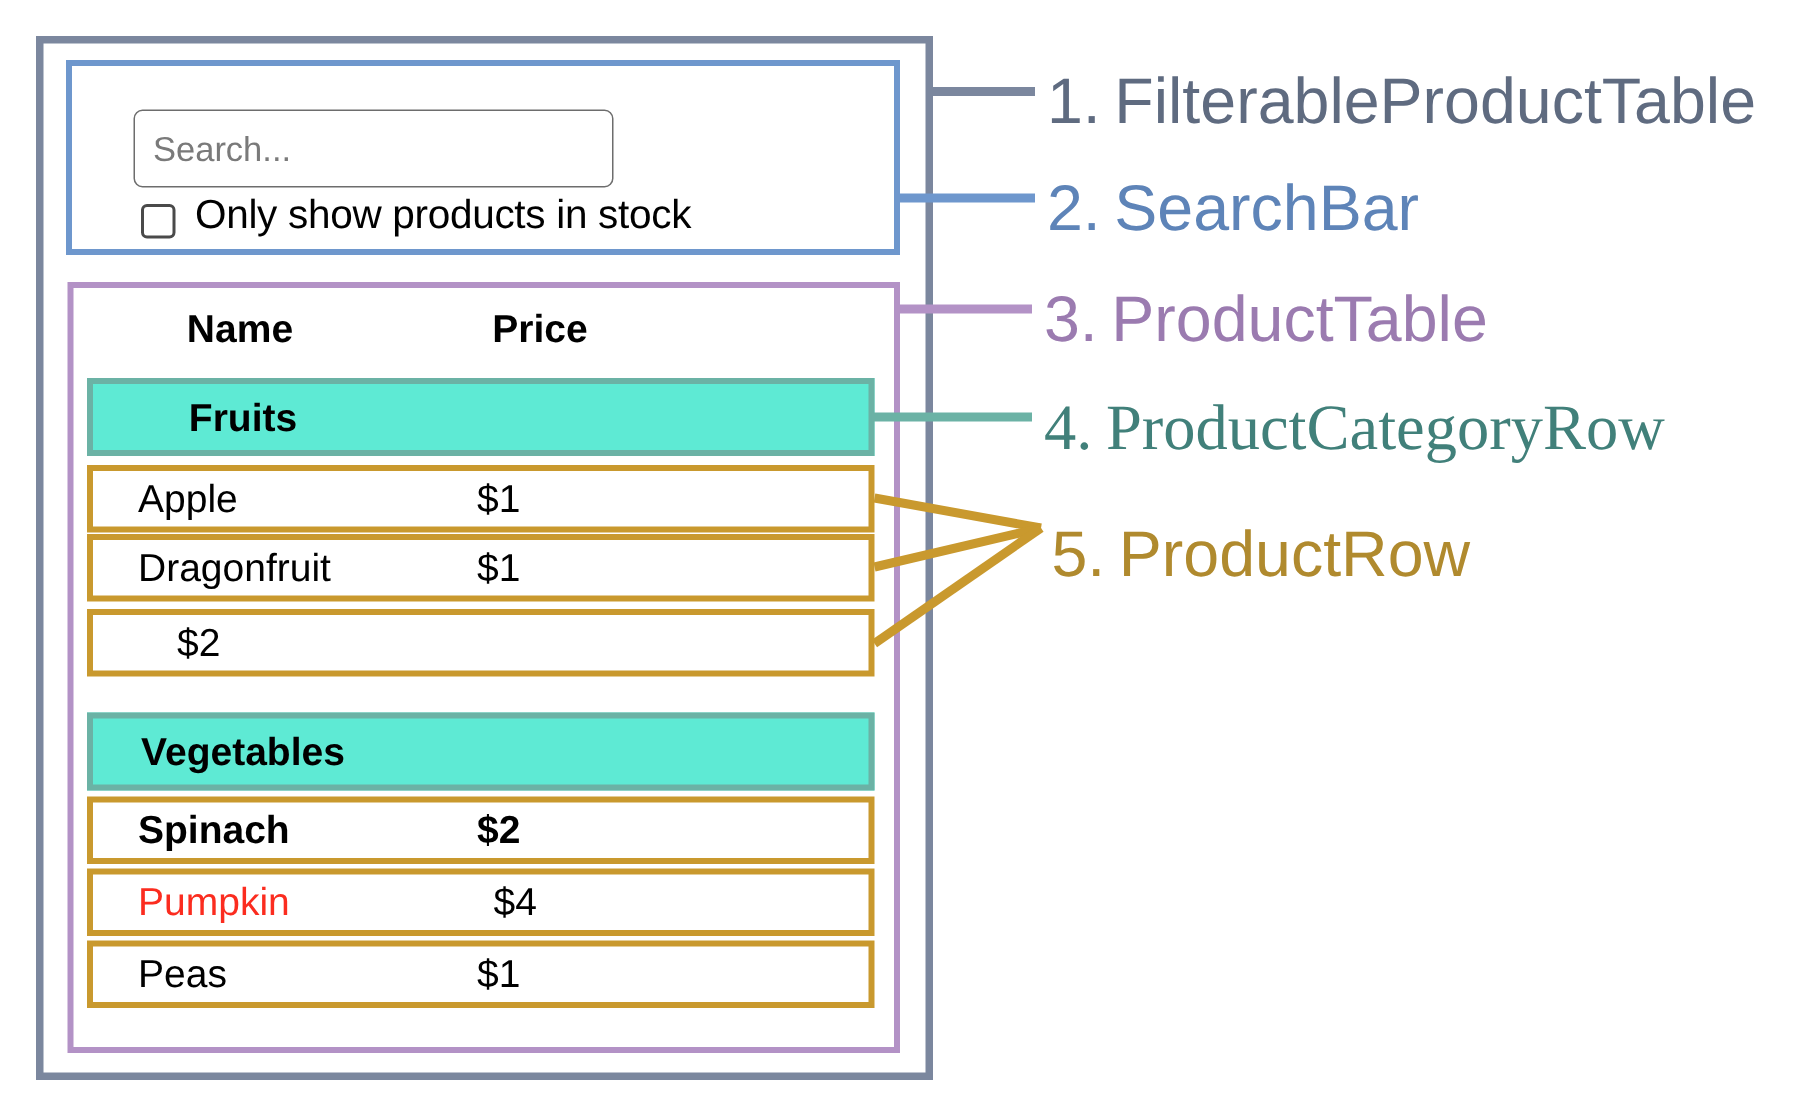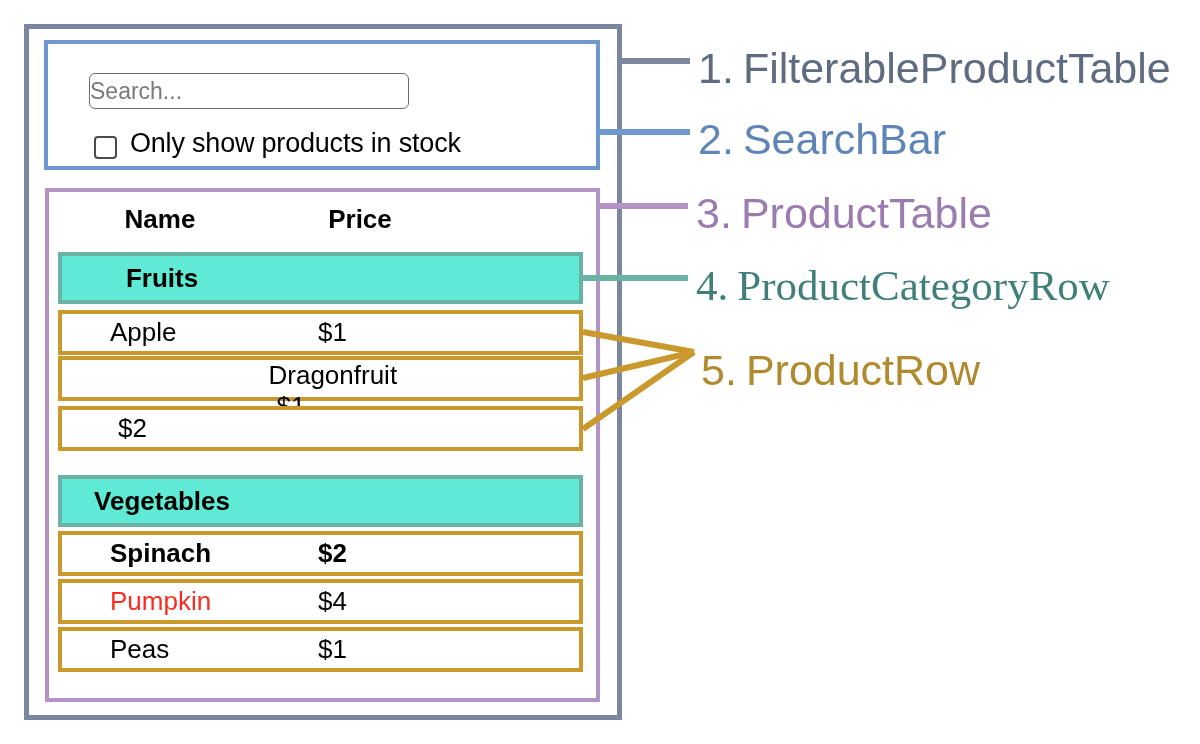--- a/index.html
+++ b/index.html
@@ -54,28 +54,28 @@
     border: 4px solid #b392c6;
   }
 
   
   #search-input {
     position: absolute;
     box-sizing: border-box;
     left: 89px;
     top: 73px;
     width: 320px;
-    height: 36px;
+    height: 52px;
     border: 1.5px solid #6d6d6d;
     border-radius: 6px;
     background: #ffffff;
     font-family: "Liberation Sans", sans-serif;
     font-size: 23px;
     color: #4d7c0f;
-    padding: 0 0;
+    padding: 0 12px;
     line-height: 33px;
     outline: none;
   }
   #search-input::placeholder { color: #7a7a7a; opacity: 1; }
 
   #stock-filter-row {
     position: absolute;
     left: 94px;
     top: 128px;
     display: flex;
@@ -146,21 +146,21 @@
     left: 58px;
     width: 525px;
     height: 45px;
     border: 4px solid #c9992e;
     display: flex;
     align-items: center;
     background: #fff;
   }
   .product-row .p-name {
     width: 200px;
-    padding-left: 48px;
+    padding-left: 30px;
     box-sizing: border-box;
     font-size: 26px;
     color: #000;
     text-align: left;
   }
   .product-row .p-price {
     width: 200px;
     padding-left: 56px;
     box-sizing: border-box;
     font-size: 26px;
@@ -213,39 +213,39 @@
 
   <div class="category-row" style="top:252px;">
     <div class="cat-label">Fruits</div>
   </div>
 
   <div class="product-row" style="top:310px;">
     <div class="p-name">Apple</div>
     <div class="p-price">$1</div>
   </div>
 
-  <div class="product-row" style="top:356px;flex-direction:column;">
+  <div class="product-row" style="top:356px;">
     <div class="p-name">Dragonfruit</div>
     <div class="p-price">$1</div>
   </div>
 
   <div class="product-row out-of-stock" style="top:406px;">
     <div class="p-price">$2</div>
   </div>
 
   <div class="category-row" style="top:475px;">
     <div class="cat-label">Vegetables</div>
   </div>
 
   <div class="product-row" style="top:531px;font-weight:bold;">
     <div class="p-name">Spinach</div>
     <div class="p-price">$2</div>
   </div>
 
-  <div class="product-row out-of-stock" style="top:579px;">
+  <div class="product-row out-of-stock" style="top:579px;gap:11px;">
     <div class="p-name">Pumpkin</div>
     <div class="p-price">$4</div>
   </div>
 
   <div class="product-row" style="top:627px;">
     <div class="p-name">Peas</div>
     <div class="p-price">$1</div>
   </div>
 
   <svg id="annotations" viewBox="0 0 1200 744">

